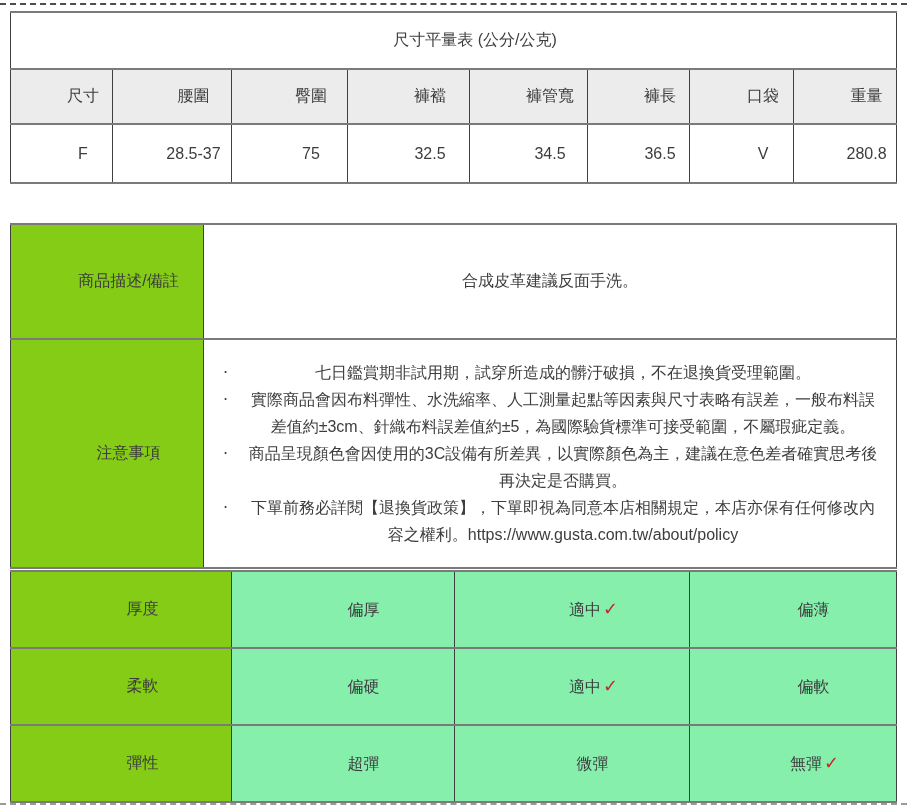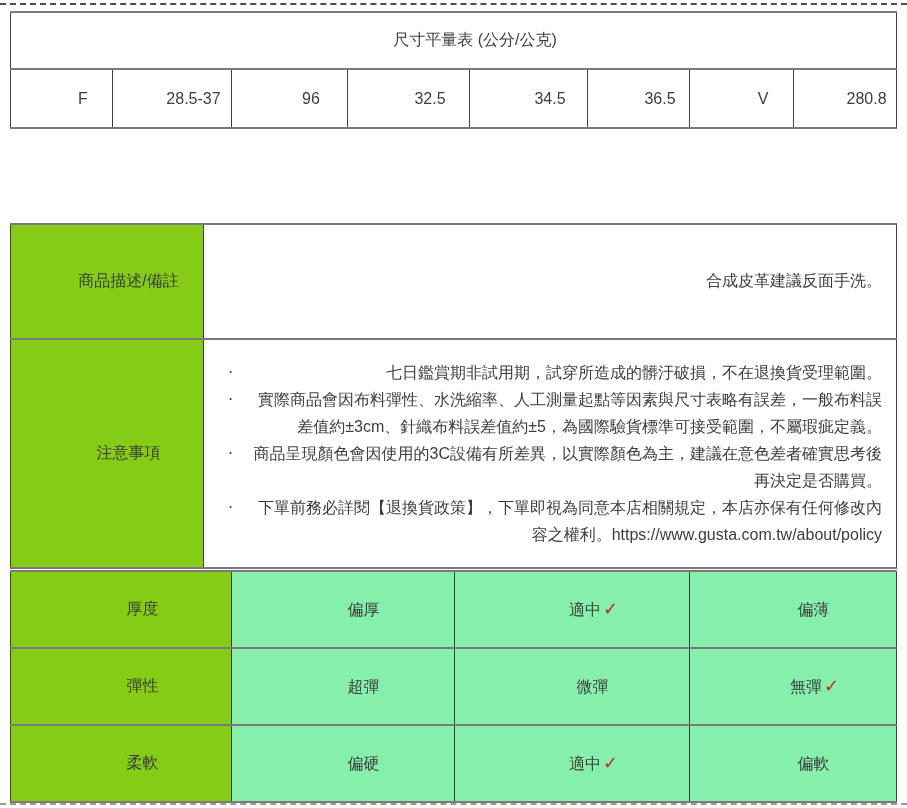--- a/index.html
+++ b/index.html
@@ -29,21 +29,21 @@
 
   
   .size-table{top:11px;}
   .size-table .title-row td{height:53px;background:#fff;}
   .size-table .header-row th{height:51px;background:#ececec;}
   .size-table .data-row td{height:55px;background:#fff;}
 
   
   .desc-table{top:223px;}
   .desc-table .label-cell{background:#84cc16;width:193px;}
-  .desc-table .content-cell{text-align:right;padding:10px 14px;background:#fff;}
+  .desc-table .content-cell{text-align:center;padding:10px 14px;background:#fff;}
   .desc-table .row-desc td{height:93px;}
   .desc-table .row-notes td{height:207px;}
   .notes-list{list-style:none;margin:0;padding:0;line-height:27px;}
   .notes-list li{display:flex;align-items:flex-start;}
   .notes-list .marker{flex:none;width:15px;}
   .note-body{flex:1;margin-left:11px;}
 
   
   .attr-table{top:570px;}
   .attr-table td{height:73px;background:#86efac;}
@@ -65,24 +65,34 @@
         <col style="width:122px">
       <col style="width:118px">
         <col style="width:102px">
         <col style="width:104px">
         <col style="width:103px">
     </colgroup>
     <tbody>
         <tr class="title-row">
       <td colspan="8">尺寸平量表 (公分/公克)</td>
     </tr>
+    <tr class="header-row">
+      <th>尺寸</th>
+      <th>腰圍</th>
+      <th>臀圍</th>
+      <th>褲襠</th>
+      <th>褲管寬</th>
+      <th>褲長</th>
+      <th>口袋</th>
+      <th>重量</th>
+    </tr>
     <tr class="data-row">
       <td>F</td>
       <td>28.5-37</td>
-      <td>96</td>
+      <td>75</td>
       <td>32.5</td>
       <td>34.5</td>
       <td>36.5</td>
       <td>V</td>
       <td>280.8</td>
     </tr>
   </tbody>
     </table>
 
   <table class="desc-table">
@@ -131,29 +141,29 @@
         <col style="width:207px">
       </colgroup>
     <tbody>
         <tr>
       <td class="label-cell">厚度</td>
       <td><span>偏厚</span><span class="check" style="color: rgb(196, 39, 43);"></span></td>
       <td><span>適中</span><span class="check" style="color: rgb(196, 39, 43);">✓</span></td>
       <td><span>偏薄</span><span class="check" style="color: rgb(196, 39, 43);"></span></td>
     </tr>
     <tr>
+      <td class="label-cell">柔軟</td>
+      <td><span>偏硬</span><span class="check" style="color: rgb(196, 39, 43);"></span></td>
+      <td><span>適中</span><span class="check" style="color: rgb(196, 39, 43);">✓</span></td>
+      <td><span>偏軟</span><span class="check" style="color: rgb(196, 39, 43);"></span></td>
+    </tr>
+    <tr>
       <td class="label-cell">彈性</td>
       <td><span>超彈</span><span class="check" style="color: rgb(196, 39, 43);"></span></td>
       <td><span>微彈</span><span class="check" style="color: rgb(196, 39, 43);"></span></td>
       <td><span>無彈</span><span class="check" style="color: rgb(196, 39, 43);">✓</span></td>
-    </tr>
-    <tr>
-      <td class="label-cell">柔軟</td>
-      <td><span>偏硬</span><span class="check" style="color: rgb(196, 39, 43);"></span></td>
-      <td><span>適中</span><span class="check" style="color: rgb(196, 39, 43);">✓</span></td>
-      <td><span>偏軟</span><span class="check" style="color: rgb(196, 39, 43);"></span></td>
     </tr>
   </tbody>
     </table>
 
   <div class="dashed-line dashed-bottom"></div>
 
 </div>
 
 </body></html>

